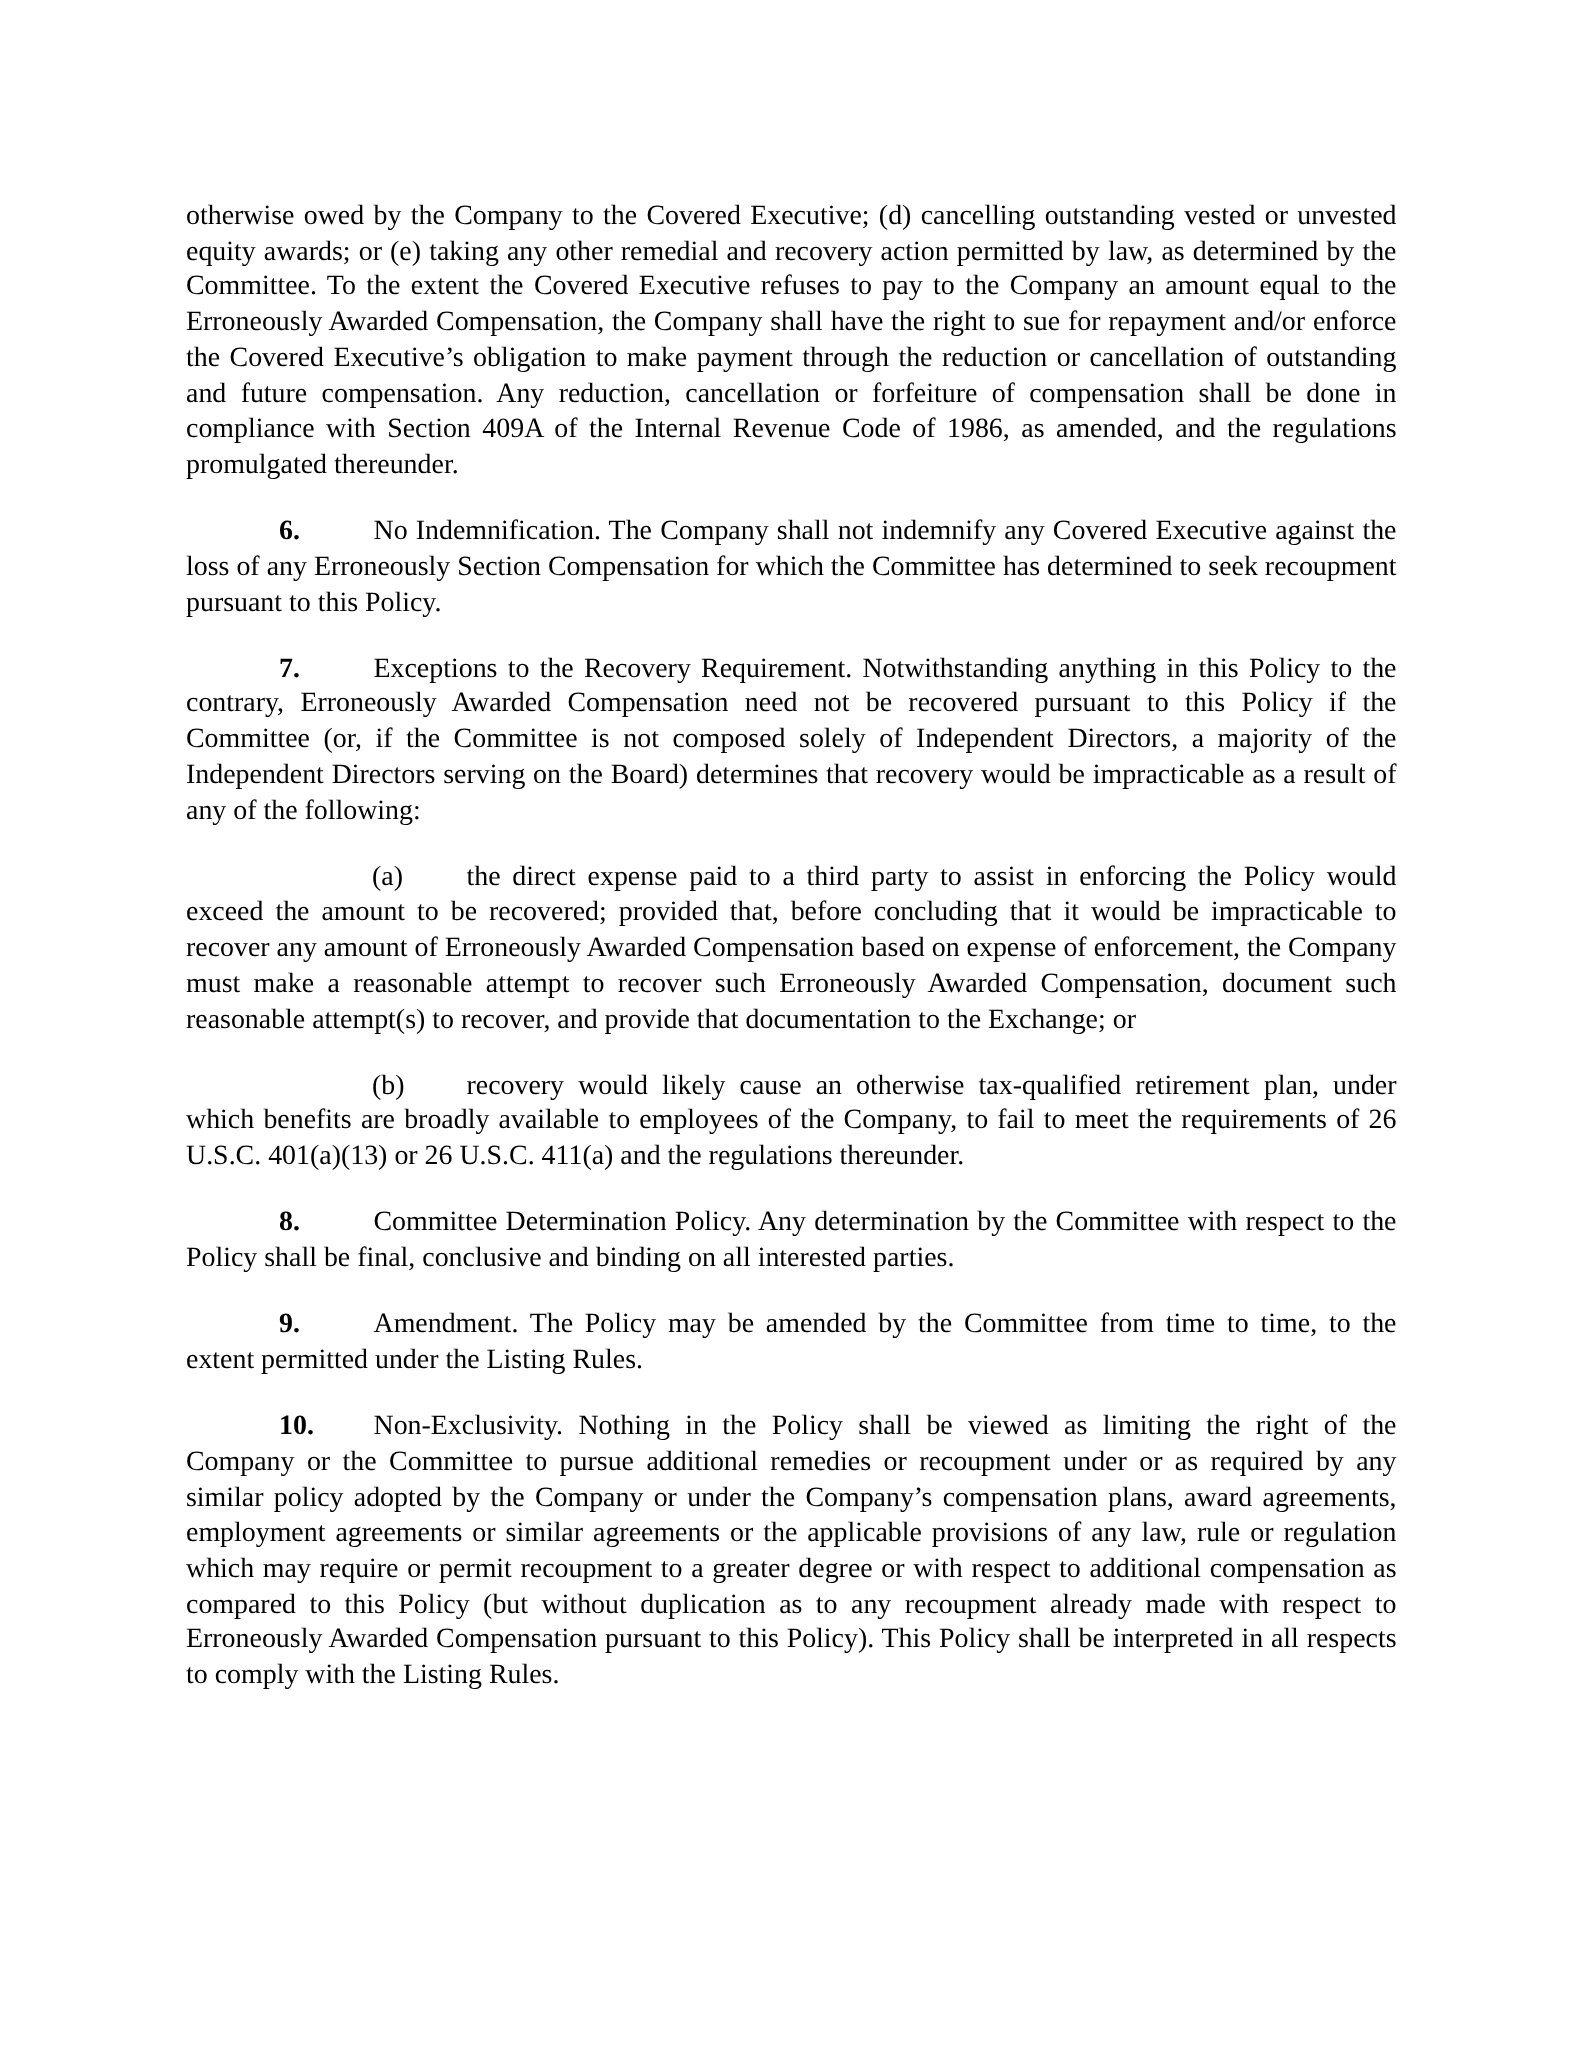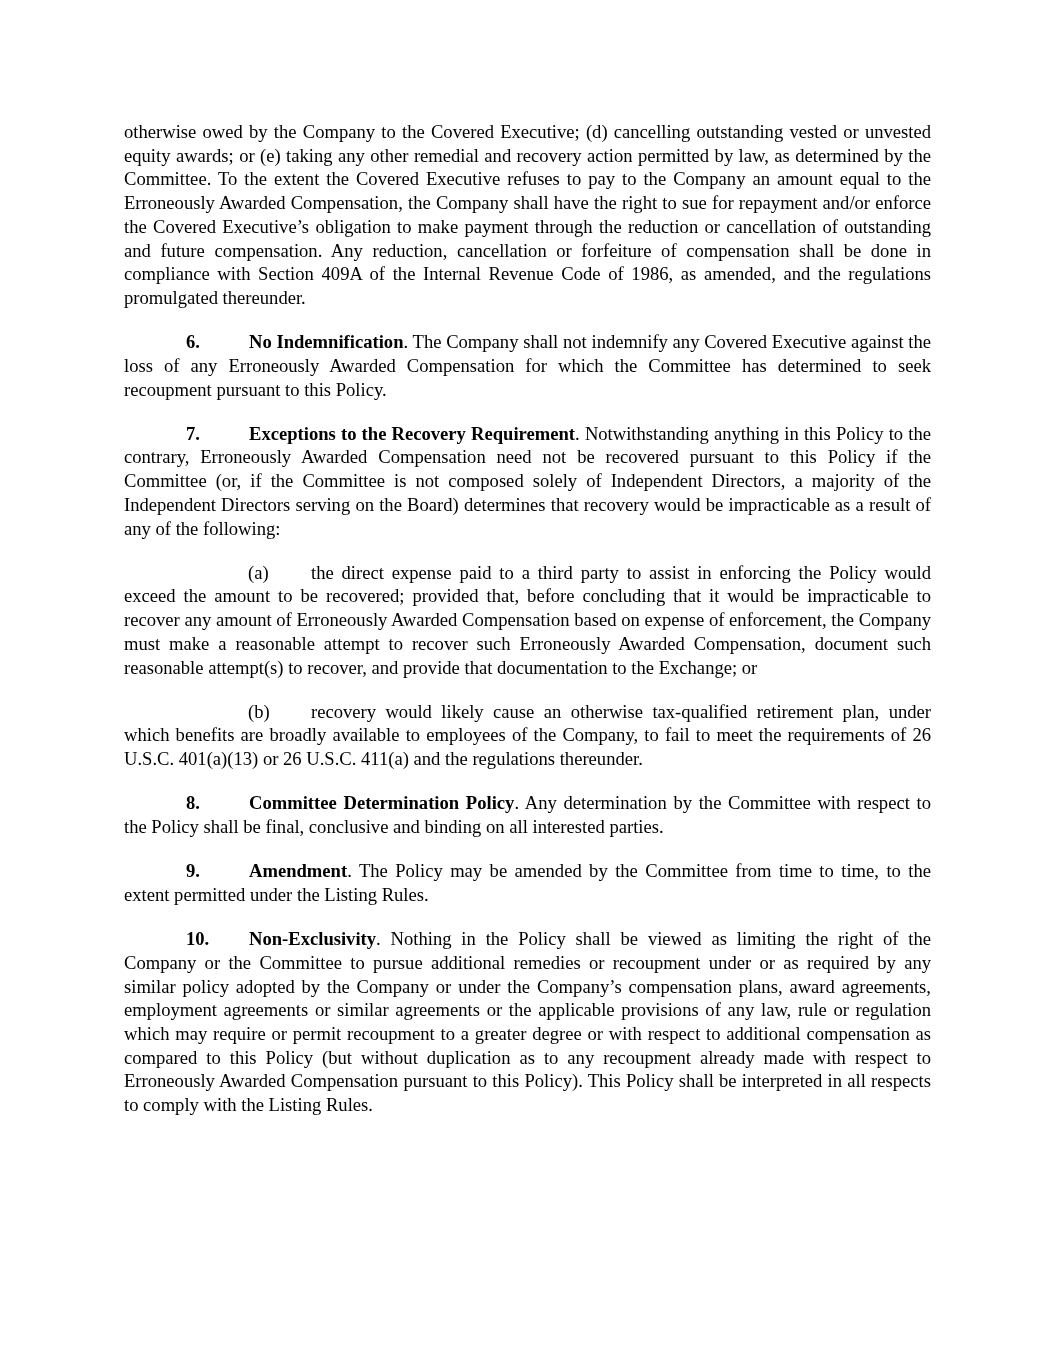--- a/index.html
+++ b/index.html
@@ -13,52 +13,52 @@
       position: relative;
       overflow: hidden;
       color: #000000;
       font-family: "Liberation Serif", "DejaVu Serif", serif;
       font-size: 18.6px;
       line-height: 23.7px;
     }
     .page {
       position: absolute;
       left: 124px;
-      top: 120px;
+      top: 132px;
       width: 807px;
     }
     p {
       margin: 0 0 20.5px 0;
       text-align: justify;
       text-justify: inter-word;
     }
     .num {
       display: inline-block;
       width: 63px;
       margin-left: 62px;
       font-weight: bold;
     }
     .heading {
-      font-weight: bold;
+      font-weight: normal;
     }
     .sub-label {
       display: inline-block;
       width: 63px;
       margin-left: 124px;
     }
   </style>
 </head>
 <body>
 
 <div class="page">
 
   <p>otherwise owed by the Company to the Covered Executive; (d) cancelling outstanding vested or unvested equity awards; or (e) taking any other remedial and recovery action permitted by law, as determined by the Committee. To the extent the Covered Executive refuses to pay to the Company an amount equal to the Erroneously Awarded Compensation, the Company shall have the right to sue for repayment and/or enforce the Covered Executive’s obligation to make payment through the reduction or cancellation of outstanding and future compensation. Any reduction, cancellation or forfeiture of compensation shall be done in compliance with Section 409A of the Internal Revenue Code of 1986, as amended, and the regulations promulgated thereunder.</p>
 
   <p>
-    <span class="num">6.</span><span class="heading">No Indemnification</span><span>. The Company shall not indemnify any Covered Executive against the loss of any Erroneously Awarded Compensation for which the Committee has determined to seek recoupment pursuant to this Policy.</span>
+    <span class="num">6.</span><span class="heading">No Indemnification</span><span>. The Company shall not indemnify any Covered Executive against the loss of any Erroneously Section Compensation for which the Committee has determined to seek recoupment pursuant to this Policy.</span>
   </p>
 
   <p>
     <span class="num">7.</span><span class="heading">Exceptions to the Recovery Requirement</span><span>. Notwithstanding anything in this Policy to the contrary, Erroneously Awarded Compensation need not be recovered pursuant to this Policy if the Committee (or, if the Committee is not composed solely of Independent Directors, a majority of the Independent Directors serving on the Board) determines that recovery would be impracticable as a result of any of the following:</span>
   </p>
 
   <p>
     <span class="sub-label">(a)</span><span>the direct expense paid to a third party to assist in enforcing the Policy would exceed the amount to be recovered; provided that, before concluding that it would be impracticable to recover any amount of Erroneously Awarded Compensation based on expense of enforcement, the Company must make a reasonable attempt to recover such Erroneously Awarded Compensation, document such reasonable attempt(s) to recover, and provide that documentation to the Exchange; or</span>
   </p>
 

